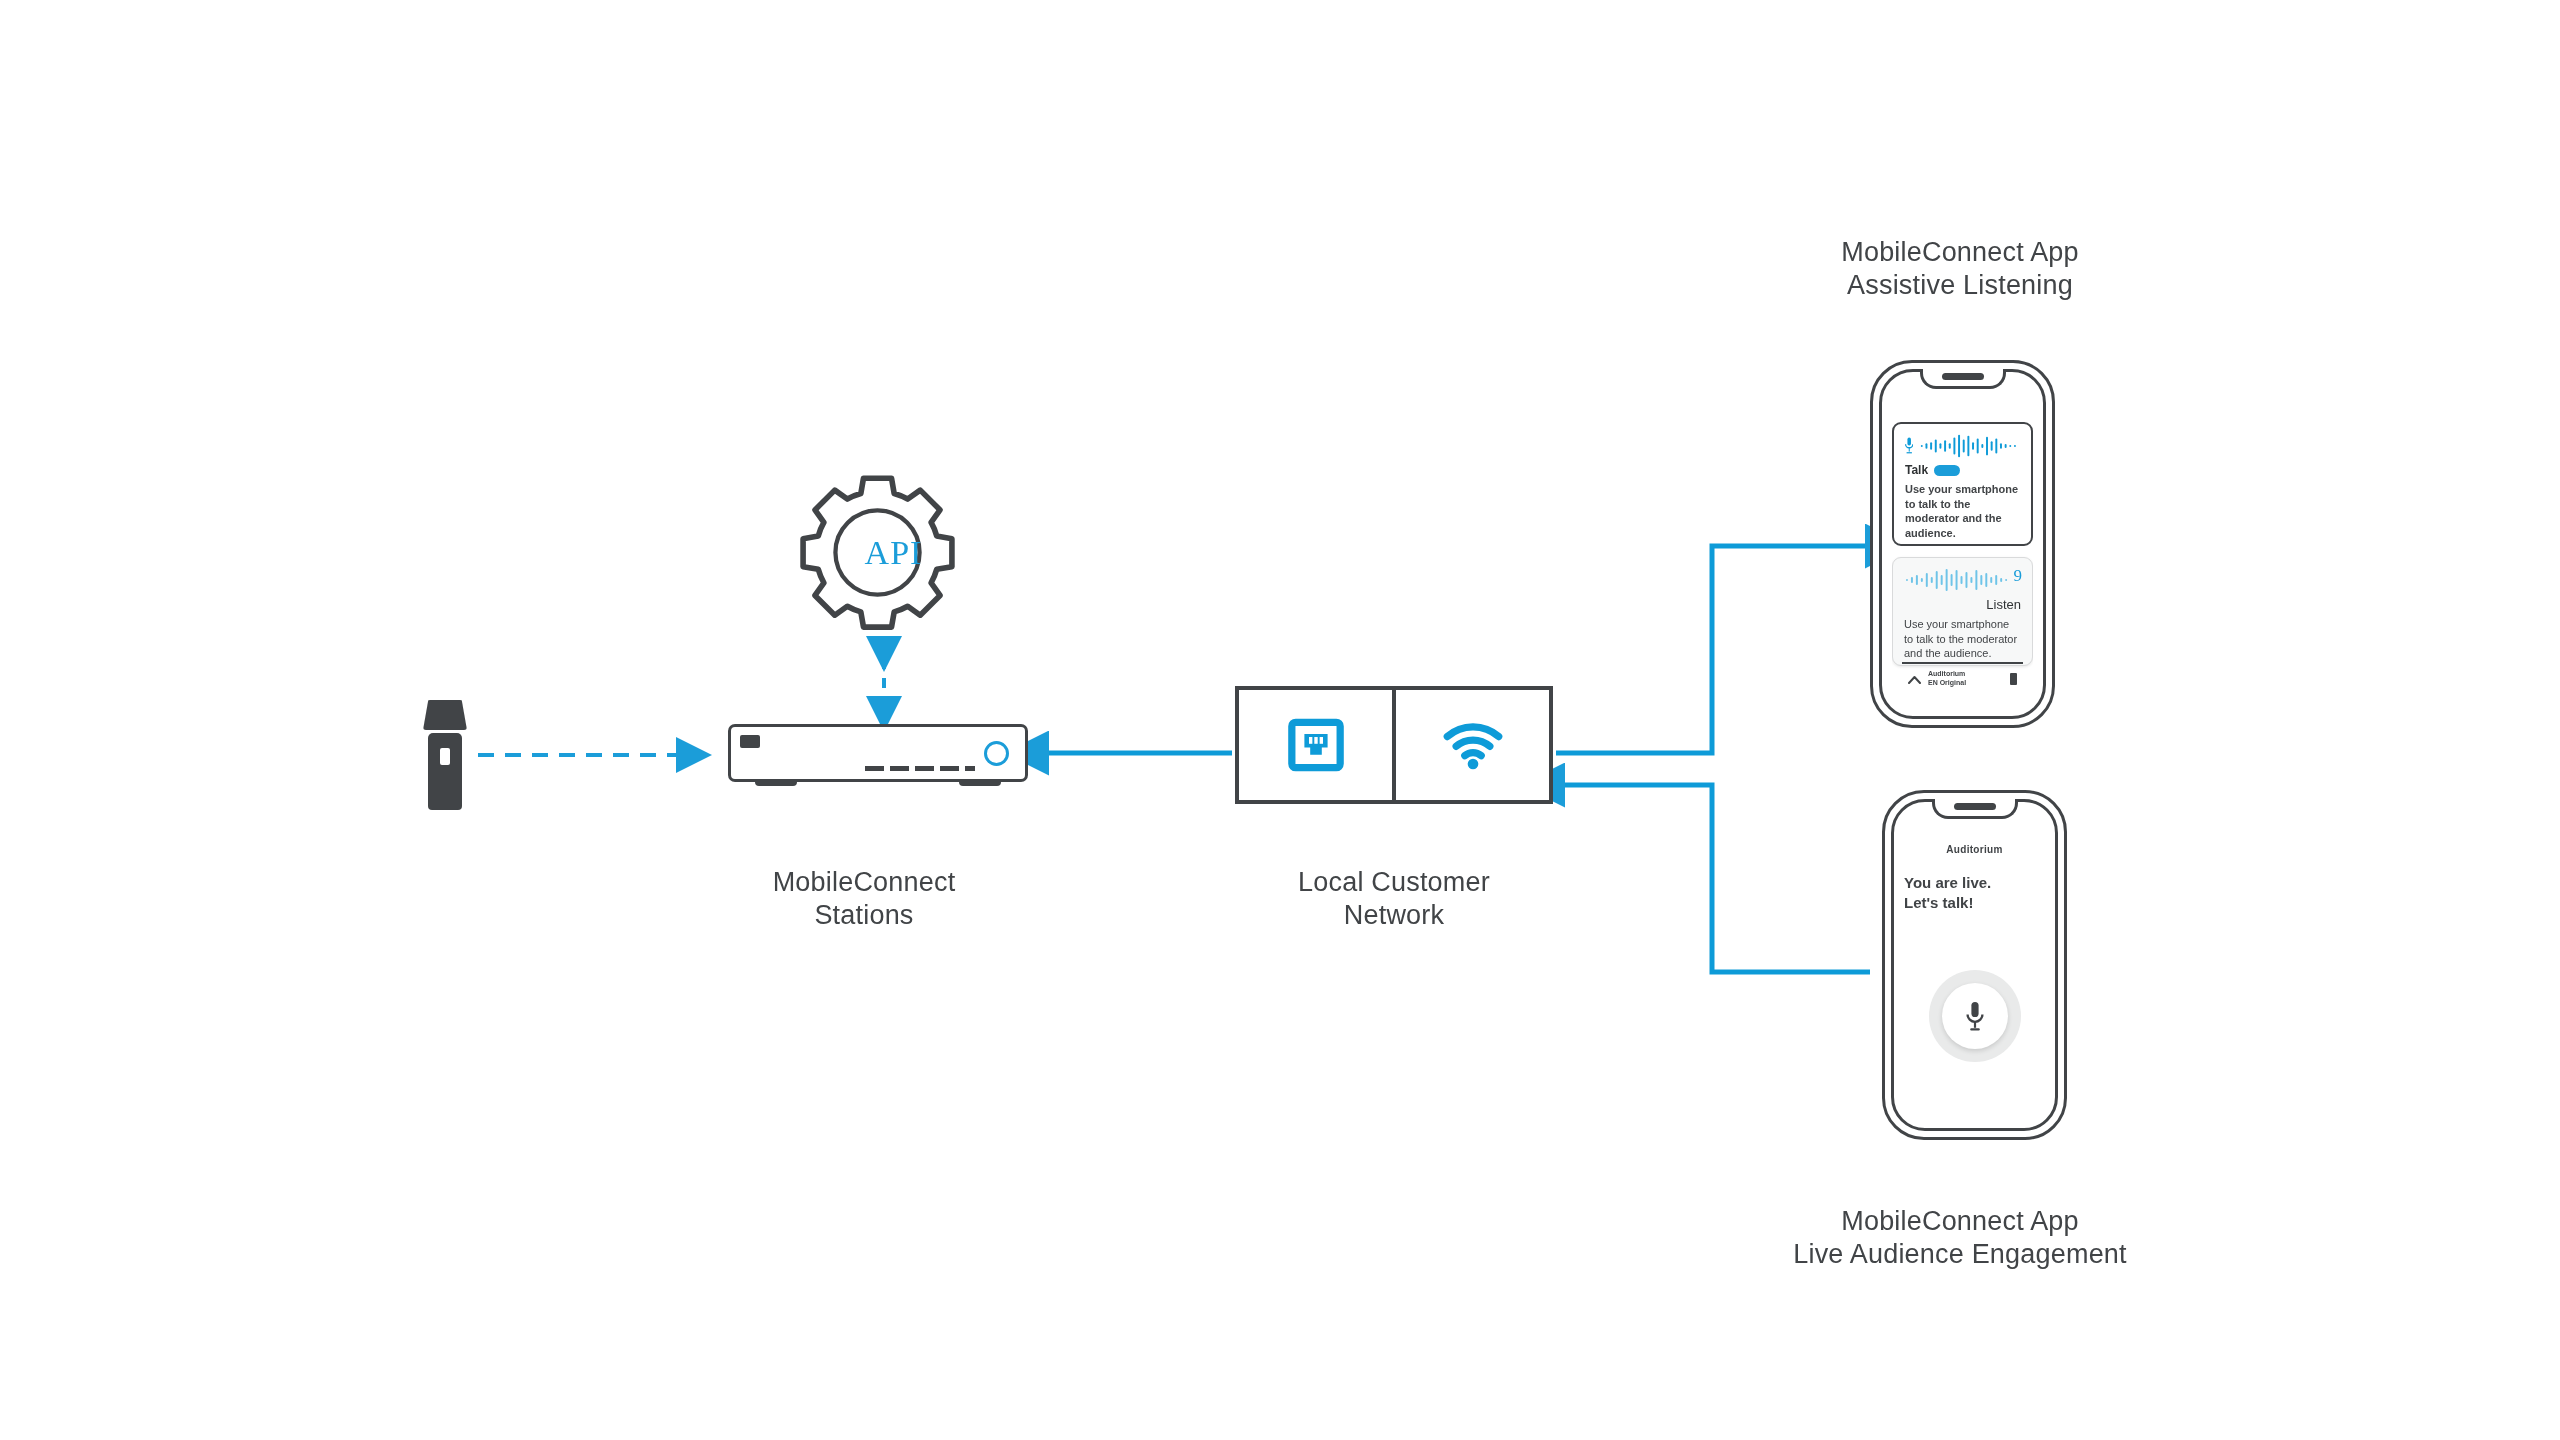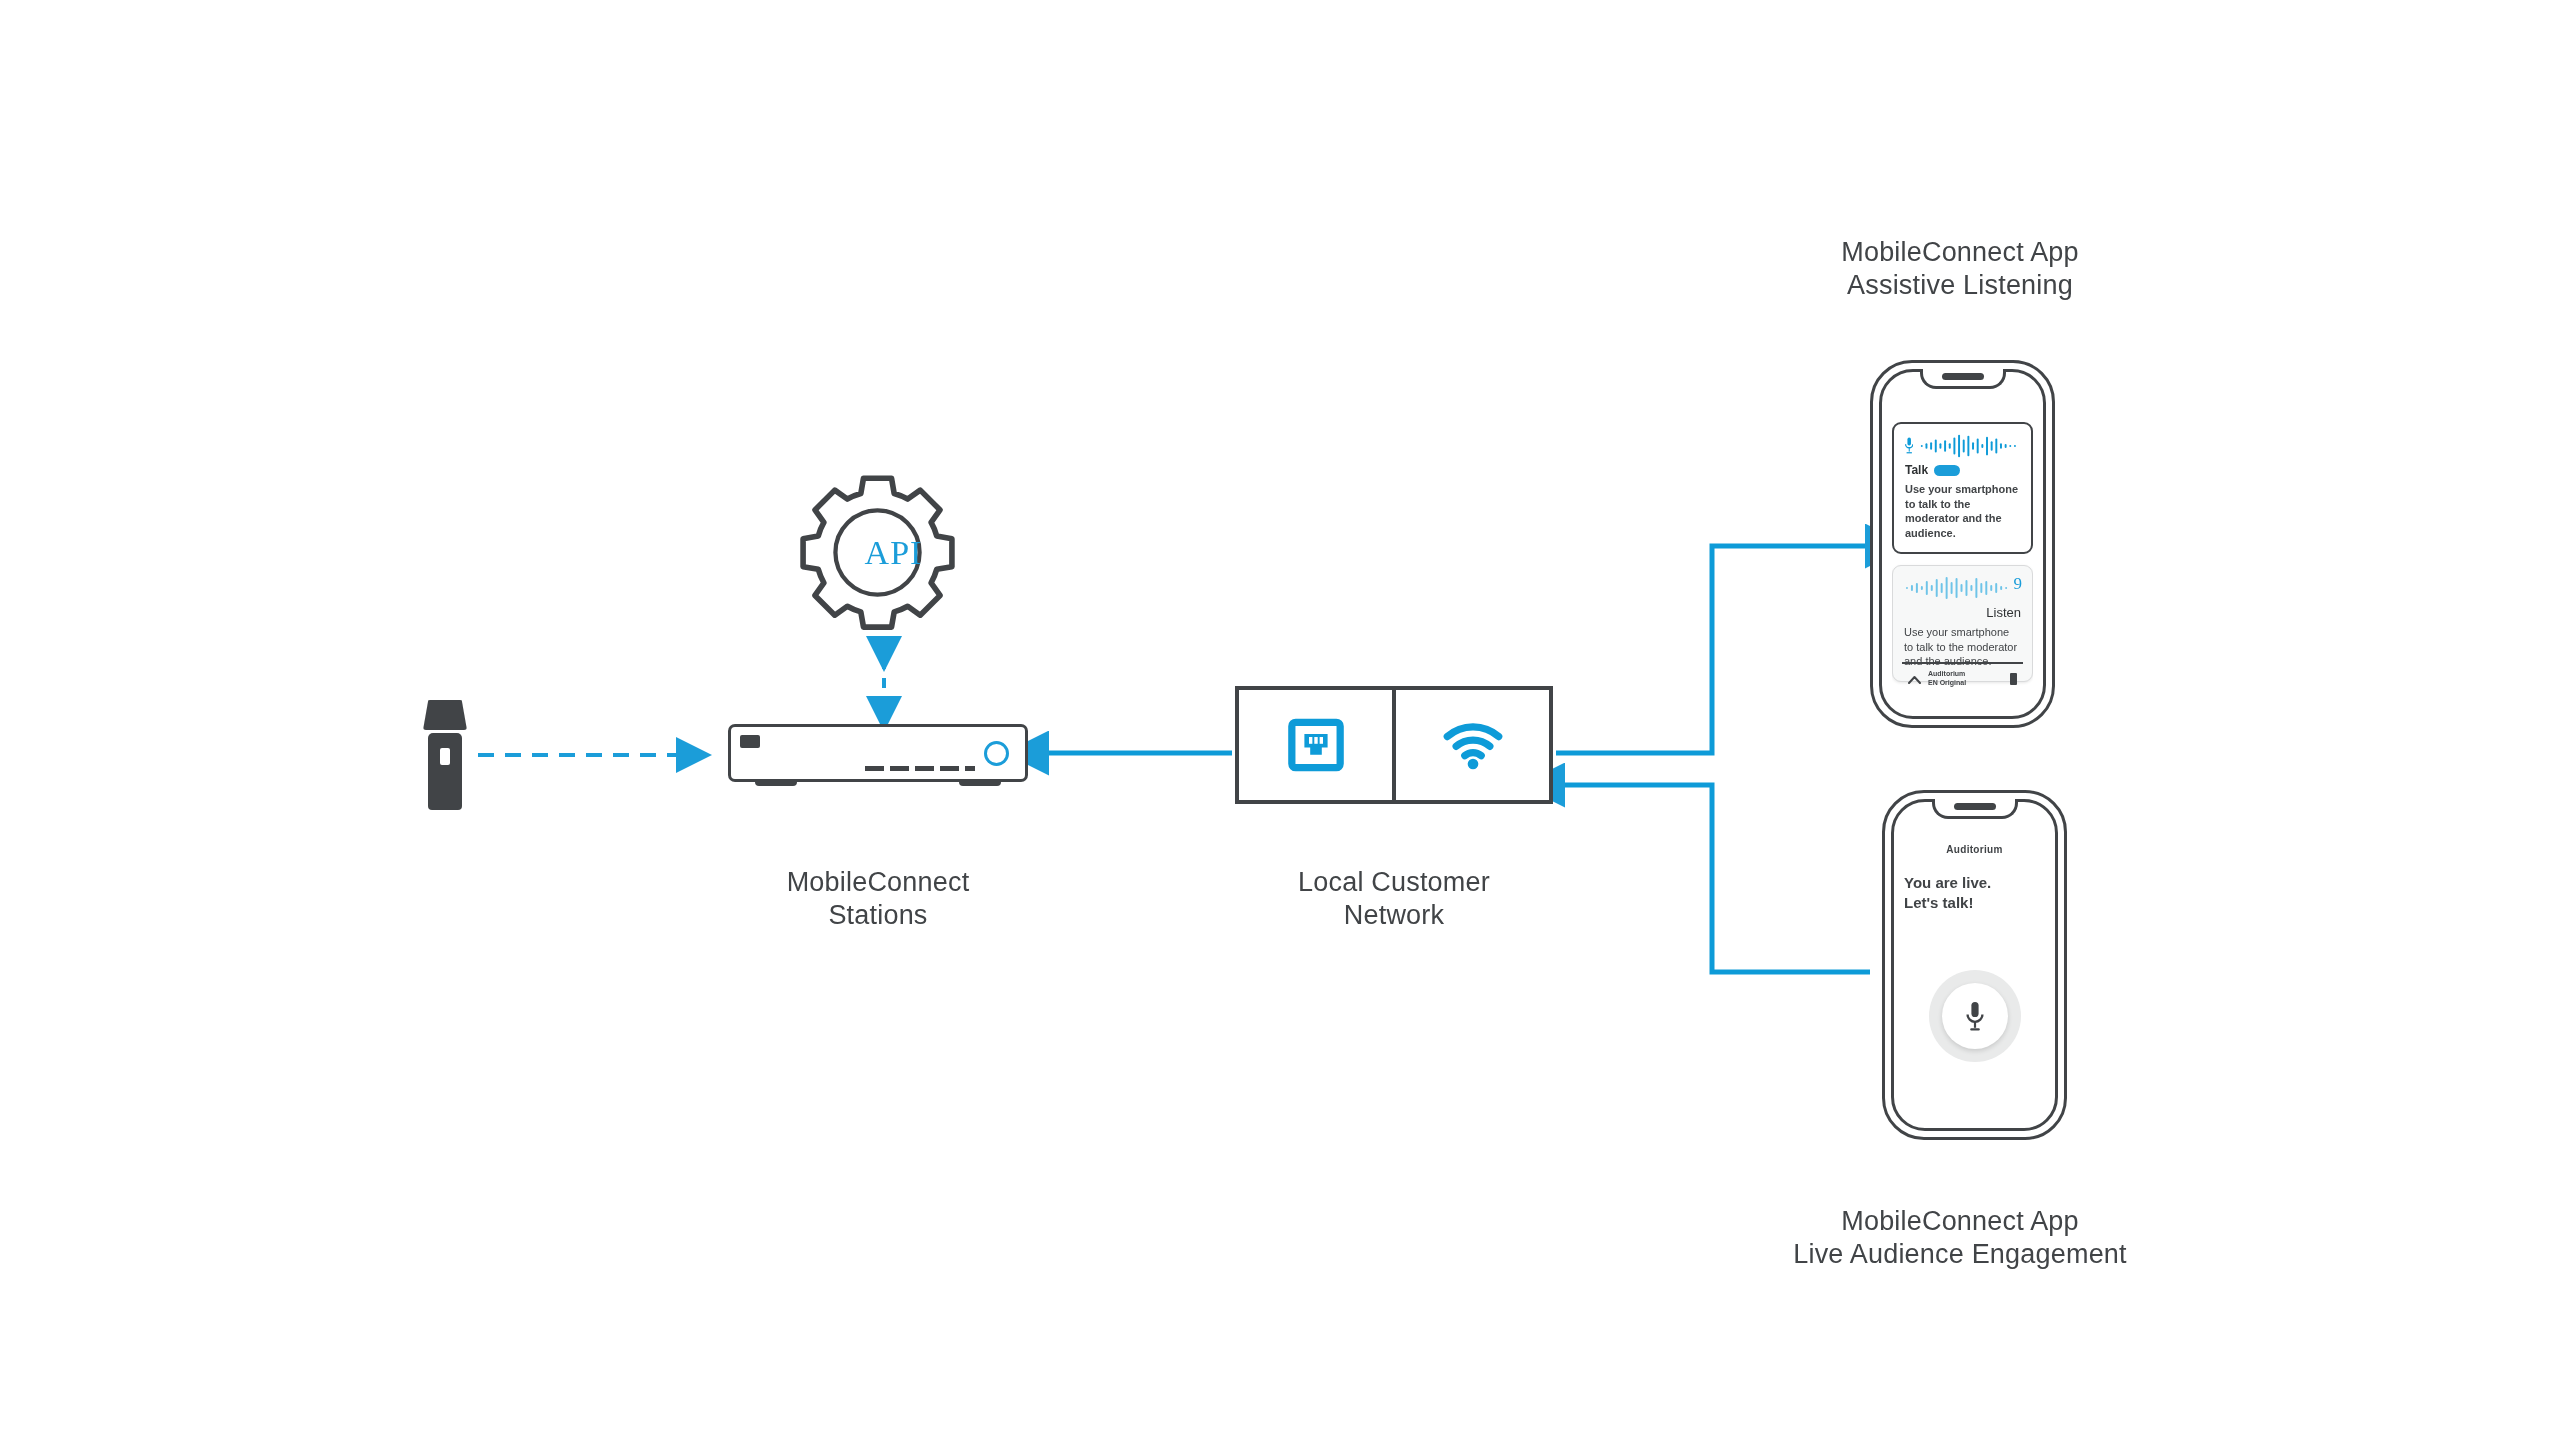--- a/index.html
+++ b/index.html
@@ -78,21 +78,21 @@
     border:3px solid #414447;border-top:none;border-radius:0 0 16px 16px;box-sizing:border-box;background:#fff;
   }
   .phone .speaker{
     position:absolute;left:50%;transform:translateX(-50%);top:13px;width:42px;height:7px;
     background:#414447;border-radius:4px;
   }
   .screen{position:absolute;left:22px;right:22px;top:40px;bottom:30px;overflow:hidden;}
 
   
   .card{
-    border:2px solid #414447;border-radius:9px;padding:9px 11px 12px;background:#fff;box-sizing:border-box;
+    border:2px solid #414447;border-radius:9px;padding:9px 11px 4px;background:#fff;box-sizing:border-box;
   }
   .card.listen{border:1px solid #d9dadb;background:#f7f8f8;box-shadow:0 1px 3px rgba(0,0,0,.10);position:relative;}
   .card .row{display:flex;align-items:center;gap:6px;height:26px;}
   .card .cardtitle{font-size:12px;font-weight:bold;color:#2f3234;display:flex;align-items:center;gap:6px;margin-top:4px;}
   .pill{width:26px;height:11px;border-radius:6px;background:#1b9dd9;display:inline-block;}
   .card .desc{font-size:11px;line-height:1.32;color:#414447;margin-top:5px;font-weight:bold;}
   .card.listen .desc{font-weight:normal;}
   .card.listen .cardtitle{font-weight:normal;font-size:13px;justify-content:flex-end;}
   .badge9{position:absolute;right:10px;top:8px;color:#1b9dd9;font-size:17px;font-family:"Liberation Serif", serif;}
 
@@ -170,21 +170,21 @@
     <div class="api-text">API</div>
   </div>
 
   <div class="station">
     <div class="port"></div>
     <div class="knob"></div>
     <div class="dash"></div>
     <div class="foot l"></div>
     <div class="foot r"></div>
   </div>
-  <div class="caption" style="left:678px;top:866px;width:400px;">MobileConnect
+  <div class="caption" style="left:664px;top:866px;width:400px;">MobileConnect
 Stations</div>
 
   <div class="netbox">
     <div class="netcell left">
       <svg width="58" height="58" viewBox="0 0 24 24">
         <rect x="2" y="2.6" width="20" height="18.8" rx="1.6" fill="none" stroke="#0e9bd8" stroke-width="3"></rect>
         <path fill="#0e9bd8" d="M7.2,7.4 h9.6 v5.6 l-2.4,0 v3 h-4.8 v-3 l-2.4,0 z"></path>
         <rect x="9.1" y="8.7" width="1.4" height="2.8" fill="#fff"></rect>
         <rect x="11.3" y="8.7" width="1.4" height="2.8" fill="#fff"></rect>
         <rect x="13.5" y="8.7" width="1.4" height="2.8" fill="#fff"></rect>

